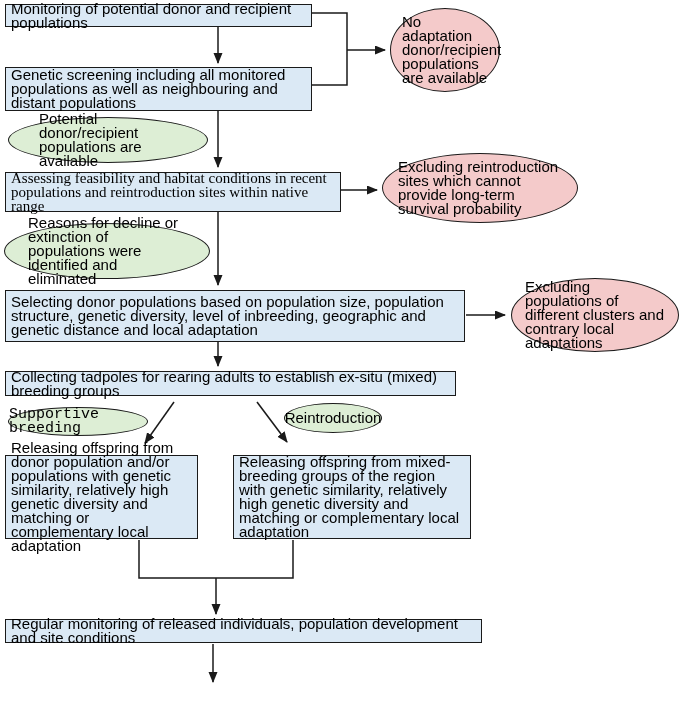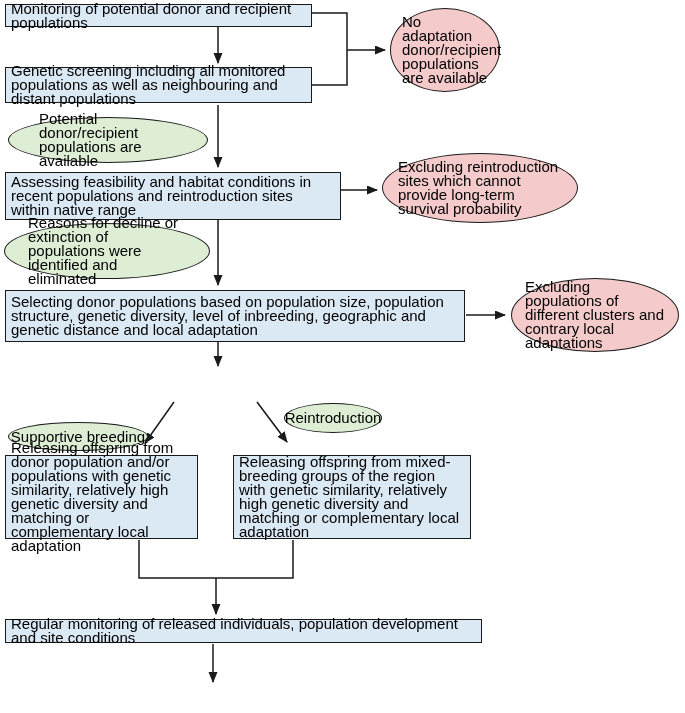--- a/index.html
+++ b/index.html
@@ -55,54 +55,57 @@
     <line x1="257" y1="402" x2="287" y2="442" marker-end="url(#ah)"></line>
     <polyline points="139,540 139,578 293,578 293,540"></polyline>
     <line x1="216" y1="578" x2="216" y2="614" marker-end="url(#ah)"></line>
     <line x1="213" y1="644" x2="213" y2="682" marker-end="url(#ah)"></line>
   </svg>
 
   <div class="node box" style="left:5px;top:4px;width:307px;height:23px;">
     <span class="txt">Monitoring of potential donor and recipient populations</span>
   </div>
 
-  <div class="node box" style="left:5px;top:67px;width:307px;height:36px;">
+  <div class="node box" style="left:5px;top:67px;width:307px;height:44px;">
     <span class="txt">Genetic screening including all monitored populations as well as neighbouring and distant populations</span>
   </div>
 
   <div class="node ellipse pink" style="left:390px;top:8px;width:110px;height:84px;">
     <span class="txt" style="width:86px;">No adaptation donor/recipient populations are available</span>
   </div>
 
   <div class="node ellipse green" style="left:8px;top:117px;width:200px;height:46px;">
     <span class="txt" style="width:138px;">Potential donor/recipient populations are available</span>
   </div>
 
-  <div class="node box" style="left:5px;top:172px;width:336px;height:48px;">
+  <div class="node box" style="left:5px;top:172px;width:336px;height:40px;font-family:Liberation Serif, serif;">
     <span class="txt">Assessing feasibility and habitat conditions in recent populations and reintroduction sites within native range</span>
   </div>
 
   <div class="node ellipse pink" style="left:382px;top:153px;width:196px;height:70px;">
     <span class="txt" style="width:164px;">Excluding reintroduction sites which cannot provide long-term survival probability</span>
   </div>
 
   <div class="node ellipse green" style="left:4px;top:223px;width:206px;height:56px;">
     <span class="txt" style="width:158px;">Reasons for decline or extinction of populations were identified and eliminated</span>
   </div>
 
   <div class="node box" style="left:5px;top:290px;width:460px;height:52px;">
     <span class="txt">Selecting donor populations based on population size, population structure, genetic diversity, level of inbreeding, geographic and genetic distance and local adaptation</span>
   </div>
 
   <div class="node ellipse pink" style="left:511px;top:278px;width:168px;height:74px;">
     <span class="txt" style="width:140px;">Excluding populations of different clusters and contrary local adaptations</span>
   </div>
 
+  <div class="node box" style="left:5px;top:371px;width:451px;height:25px;">
+    <span class="txt">Collecting tadpoles for rearing adults to establish ex-situ (mixed) breeding groups</span>
+  </div>
 
-  <div class="node ellipse green" style="left:8px;top:422px;width:140px;height:29px;">
+  <div class="node ellipse green" style="left:8px;top:407px;width:140px;height:29px;font-family:Liberation Mono, monospace;">
     <span class="txt">Supportive breeding</span>
   </div>
 
   <div class="node ellipse green" style="left:284px;top:403px;width:98px;height:30px;">
     <span class="txt">Reintroduction</span>
   </div>
 
   <div class="node box" style="left:5px;top:455px;width:193px;height:84px;">
     <span class="txt">Releasing offspring from donor population and/or populations with genetic similarity, relatively high genetic diversity and matching or complementary local adaptation</span>
   </div>

